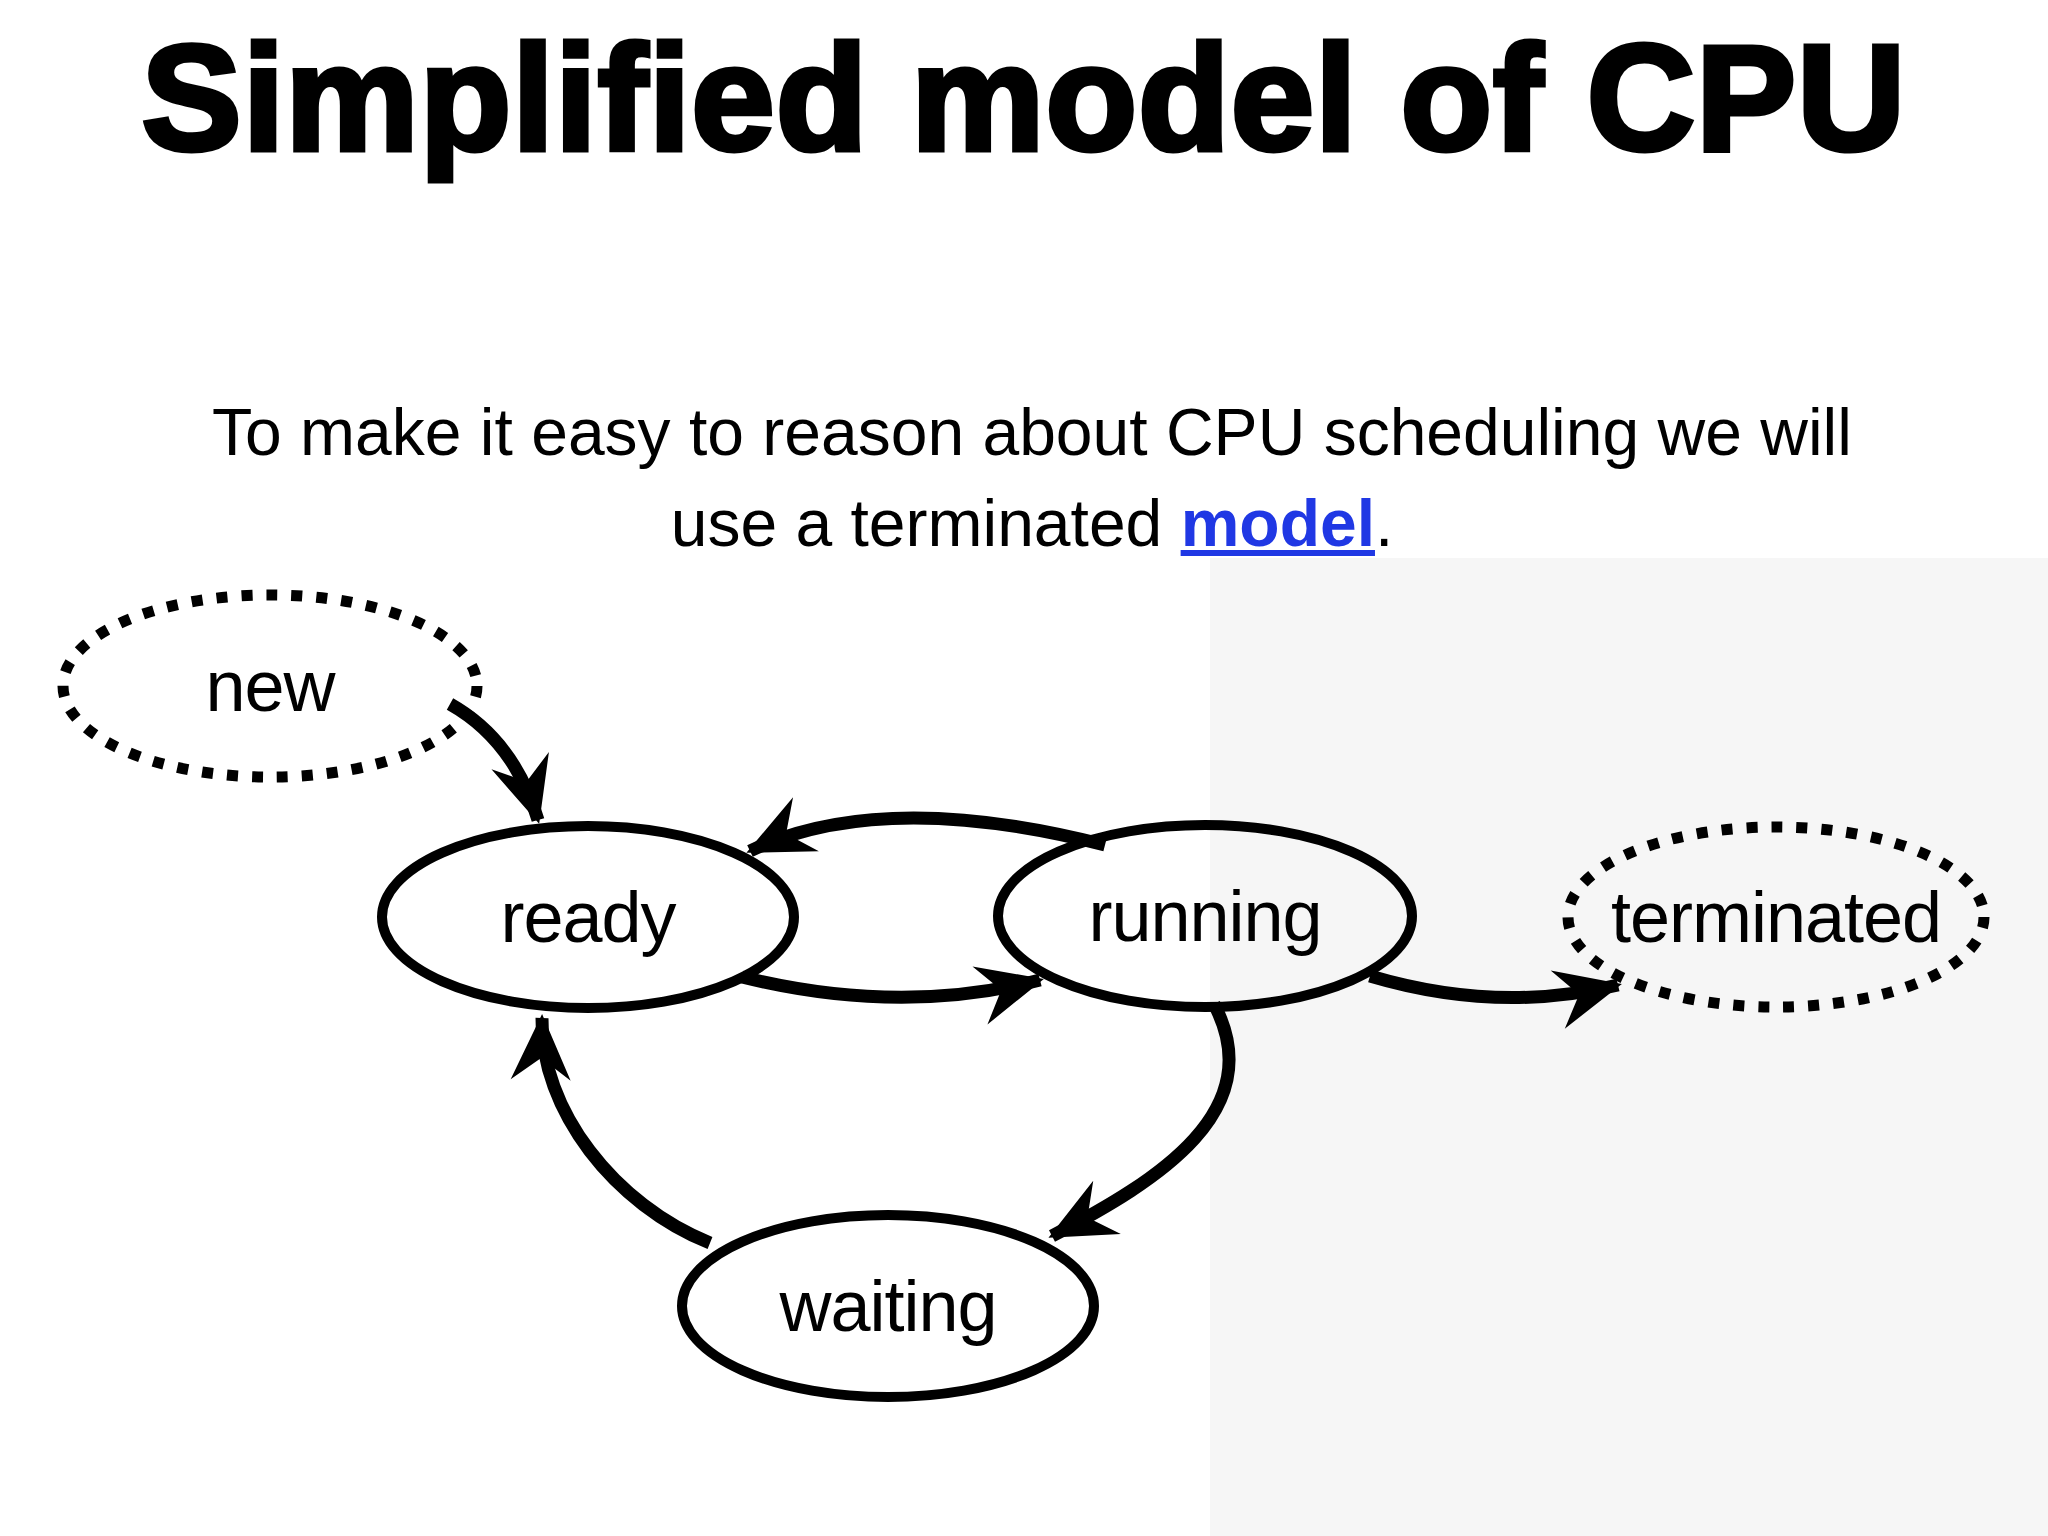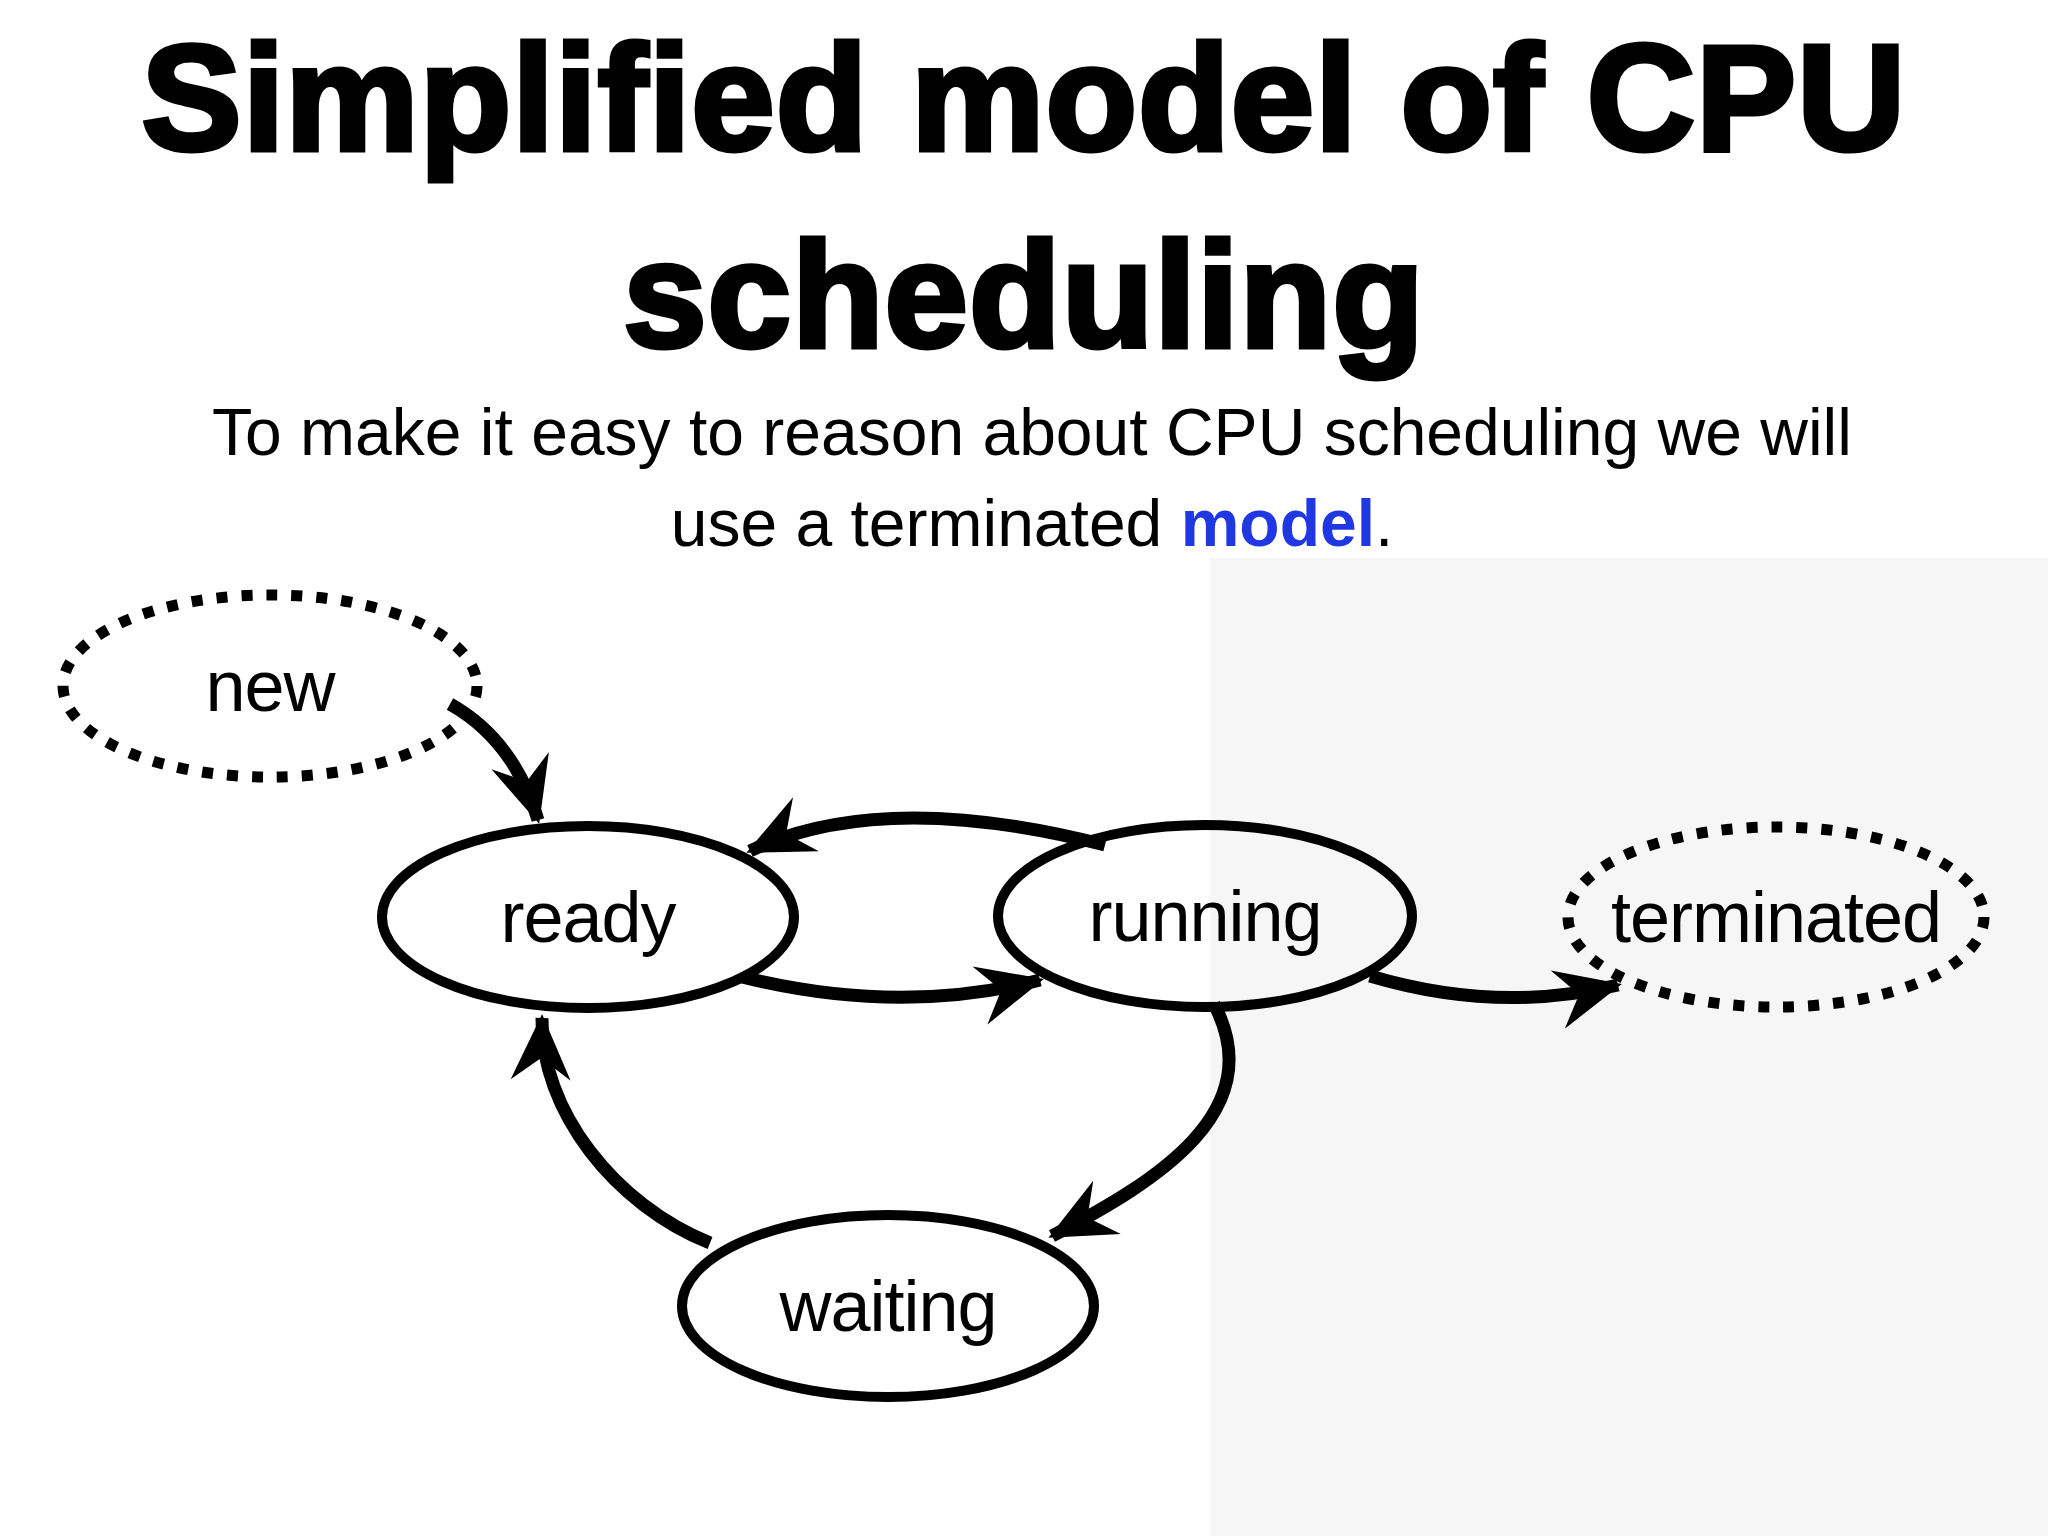--- a/index.html
+++ b/index.html
@@ -45,20 +45,21 @@
     width: 2048px;
     margin: 8px;
     text-align: center;
     font-size: 66px;
     line-height: 1.38;
     font-weight: 400;
     color: #000000;
   }
   .subtitle .hl {
     font-weight: bold;
+    text-decoration: underline;
   }
   .diagram {
     position: absolute;
     left: 0;
     top: 0;
     width: 2048px;
     height: 1536px;
   }
   .node-ellipse {
     fill: none;
@@ -84,21 +85,21 @@
     letter-spacing: -1px;
   }
 </style>
 </head>
 <body>
 
 <div class="slide">
 
   <div class="shade-band" style="background: rgb(246, 246, 246);"></div>
 
-  <h1 class="title"><span>Simplified model of CPU</span><br><span>scheduling</span></h1>
+  <h1 class="title"><span>Simplified model of CPU</span><br></h1>
 
   <p class="subtitle"><span>To make it easy to reason about CPU scheduling we will</span><br><span>use a terminated </span><span class="hl" style="color: rgb(32, 56, 228);">model</span><span>.</span></p>
 
   <svg class="diagram" viewBox="0 0 2048 1536" xmlns="http://www.w3.org/2000/svg">
     <defs>
       <marker id="ah" markerUnits="userSpaceOnUse" markerWidth="72" markerHeight="64" viewBox="0 0 72 64" refX="66" refY="32" orient="auto">
         <path d="M70,32 L4,2 L26,32 L4,62 Z" fill="#000000"></path>
       </marker>
     </defs>
 

